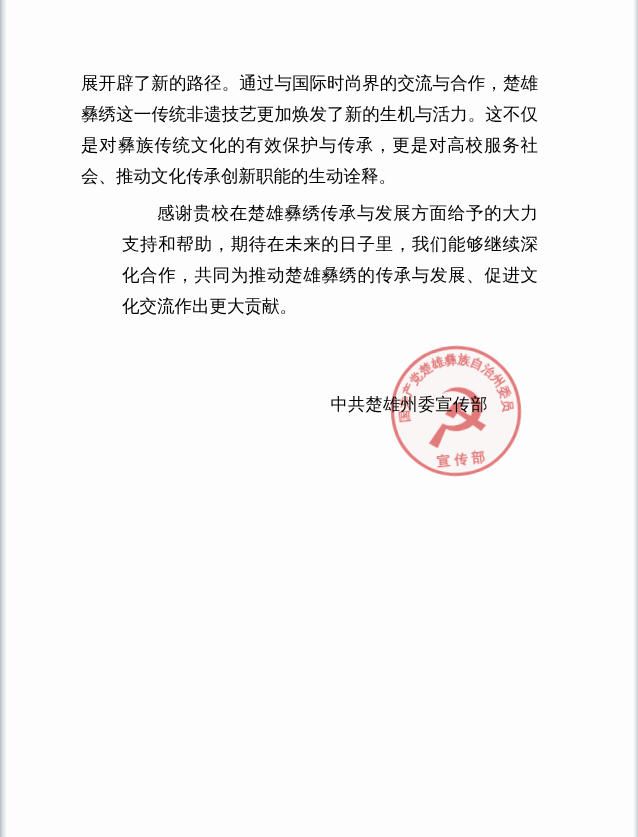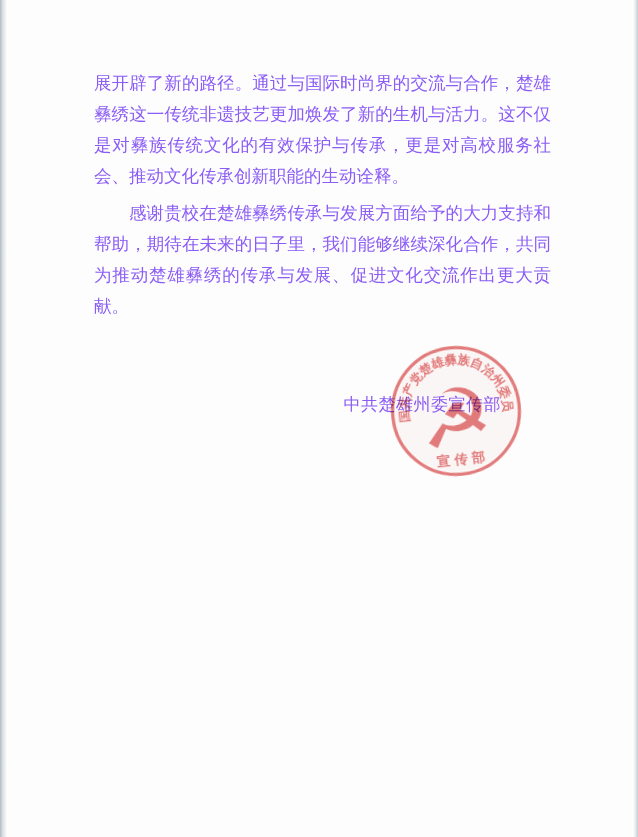--- a/index.html
+++ b/index.html
@@ -22,34 +22,35 @@
     background: linear-gradient(to right, #b3bcc2 0%, #d7dde1 35%, rgba(255,255,255,0) 100%);
   }
   .scan-edge-right {
     position: absolute;
     right: 0; top: 0; bottom: 0;
     width: 5px;
     background: linear-gradient(to left, #c3ccd2 0%, #e3e8eb 45%, rgba(255,255,255,0) 100%);
   }
   .content {
     position: absolute;
-    left: 94px;
+    left: 81px;
     top: 68px;
     width: 457px;
-    color: #8b5cf6;
+    color: #000000;
     font-size: 17.5px;
     line-height: 31px;
     text-align: justify;
     text-justify: inter-ideograph;
   }
   .para {
     margin: 0 0 6px 0;
   }
   .para.indent {
     text-indent: 35px;
+    margin-left: 41px;
   }
   .signature-block {
     margin-top: 66px;
     text-align: right;
     padding-right: 50px;
     line-height: 33px;
   }
   .signature-org {
     font-size: 17px;
     letter-spacing: 0.5px;

